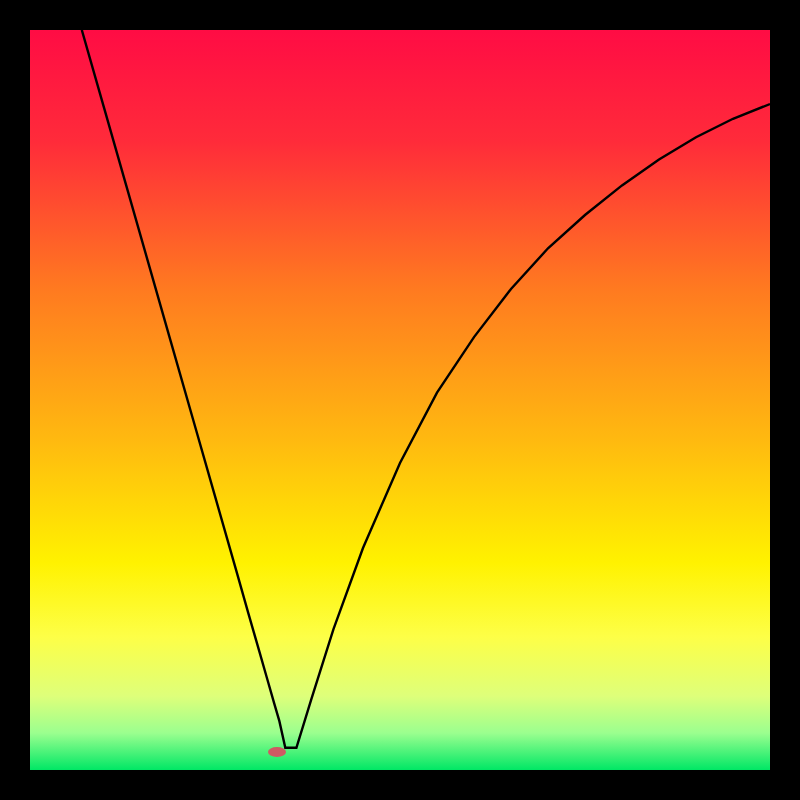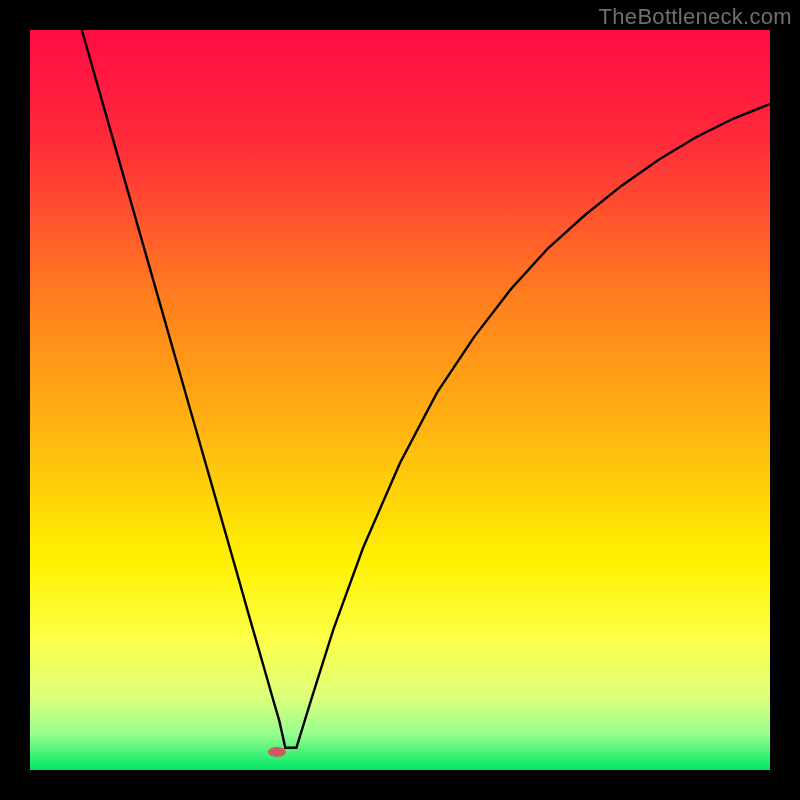--- a/index.html
+++ b/index.html
@@ -81,14 +81,13 @@
     </svg>
 
     <svg class="curve" viewBox="0 0 100 100" preserveAspectRatio="none">
       <path id="curve-path" fill="none" stroke="#000000" stroke-width="0.3" vector-effect="non-scaling-stroke" d="M7.000 0.000 L10.000 10.500 L13.000 21.000 L16.000 31.500 L19.000 42.000 L22.000 52.500 L25.000 63.000 L28.000 73.500 L29.500 78.800 L31.000 84.000 L32.000 87.500 L33.000 91.000 L33.700 93.400 L34.500 97.000 L36.000 97.000 L38.000 90.500 L41.000 81.000 L45.000 70.000 L50.000 58.500 L55.000 49.000 L60.000 41.500 L65.000 35.000 L70.000 29.500 L75.000 25.000 L80.000 21.000 L85.000 17.500 L90.000 14.500 L95.000 12.000 L100.000 10.000" style="stroke-width: 2.4px;"></path>
     </svg>
 
     <div class="marker" id="marker-dot" style="left: 33.4%; top: 97.5%; background: rgb(207, 90, 99);"></div>
 
   </div>
 
-  <div class="attribution">TheBottleneck.com</div>
 </div>
 
 </body></html>

